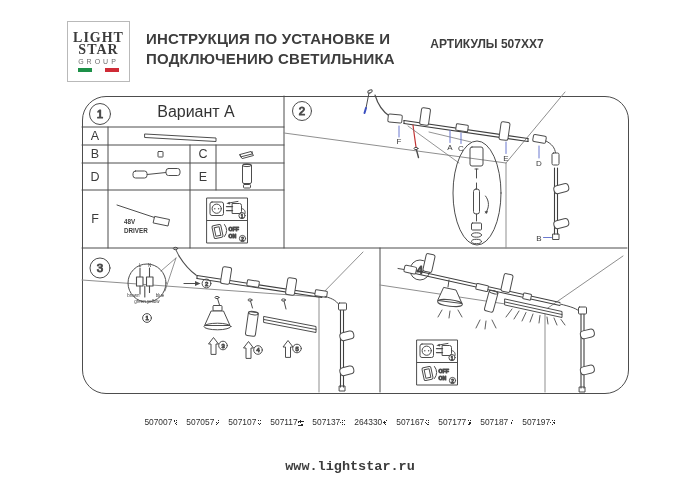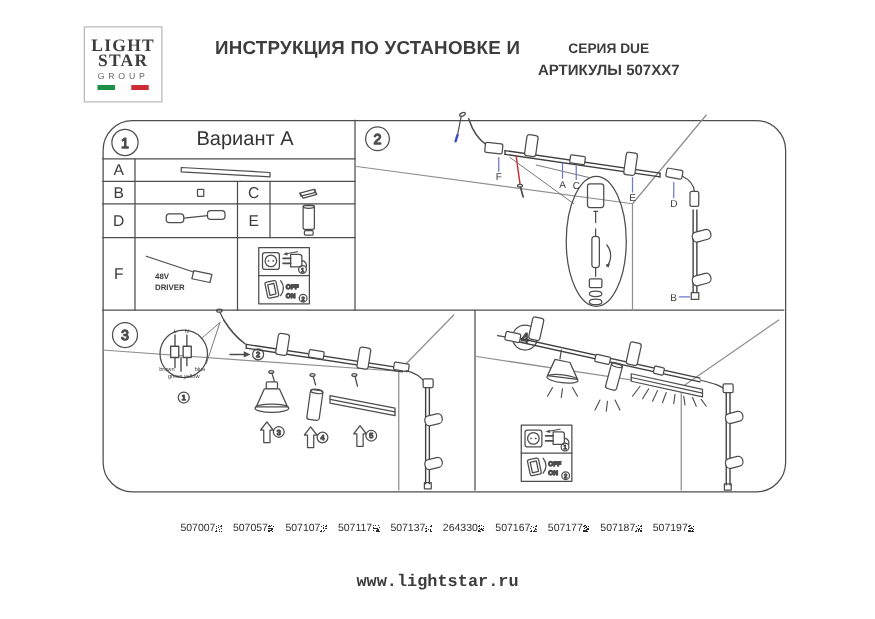--- a/index.html
+++ b/index.html
@@ -10,21 +10,21 @@
   .abs{position:absolute;}
   .tc{position:absolute;transform:translate(-50%,-50%);white-space:nowrap;}
 
   
   .logo-box{left:67px;top:21px;width:61px;height:59px;border:1.5px solid #b9b9b9;
     display:flex;flex-direction:column;align-items:center;justify-content:center;}
   .logo-word{font-family:"Liberation Serif",serif;font-weight:bold;font-size:14px;line-height:12.5px;letter-spacing:1px;color:#3c3c3c;}
   .logo-group{font-size:7px;letter-spacing:3px;color:#6a6a6a;margin-top:1px;}
   .flag{display:flex;width:41px;height:4px;margin-top:3px;}
   .flag div{flex:1;}
-  .doc-title{left:146px;top:29px;font-size:15px;font-weight:bold;line-height:19.5px;color:#3d3d3d;letter-spacing:.2px;margin-left:26px;}
+  .doc-title{left:146px;top:29px;font-size:15px;font-weight:bold;line-height:19.5px;color:#3d3d3d;letter-spacing:.2px;}
   .series-wrap{left:387px;top:33px;width:200px;text-align:center;}
   .series{font-size:11px;font-weight:bold;color:#3d3d3d;}
   .articles{font-size:12px;font-weight:bold;color:#3d3d3d;margin-top:4px;}
 
   
   .main-box{left:82px;top:96px;width:545px;height:296px;border:1.4px solid #4d4d4d;border-radius:24px;}
   svg.overlay{position:absolute;left:0;top:0;width:700px;height:495px;pointer-events:none;}
   svg.overlay text{fill:#3a3a3a;font-family:"Liberation Sans",sans-serif;}
 
   .variant-title{left:196px;top:112px;font-size:16px;color:#333;}
@@ -48,24 +48,24 @@
   <span class="logo-group">GROUP</span>
   <div class="flag">
     <div style="background:#1d9048"></div>
       <div style="background:#fdfdfd"></div>
       <div style="background:#cf2b36"></div>
   </div>
 </div>
 
 <div class="abs doc-title">
   <div>ИНСТРУКЦИЯ ПО УСТАНОВКЕ И</div>
+  <div>ПОДКЛЮЧЕНИЮ СВЕТИЛЬНИКА</div>
 </div>
 
 <div class="abs series-wrap">
-  <div class="series">СЕРИЯ DUE</div>
   <div class="articles">АРТИКУЛЫ 507XX7</div>
 </div>
 
 <div class="abs main-box"></div>
 
 <svg class="overlay" viewBox="0 0 700 495" fill="none" stroke="#4d4d4d" stroke-width="1" stroke-linecap="round" stroke-linejoin="round">
   <defs>
     <g id="powerbox">
       <rect x="0" y="0" width="40.5" height="45"></rect>
       <line x1="0" y1="22.5" x2="40.5" y2="22.5"></line>

